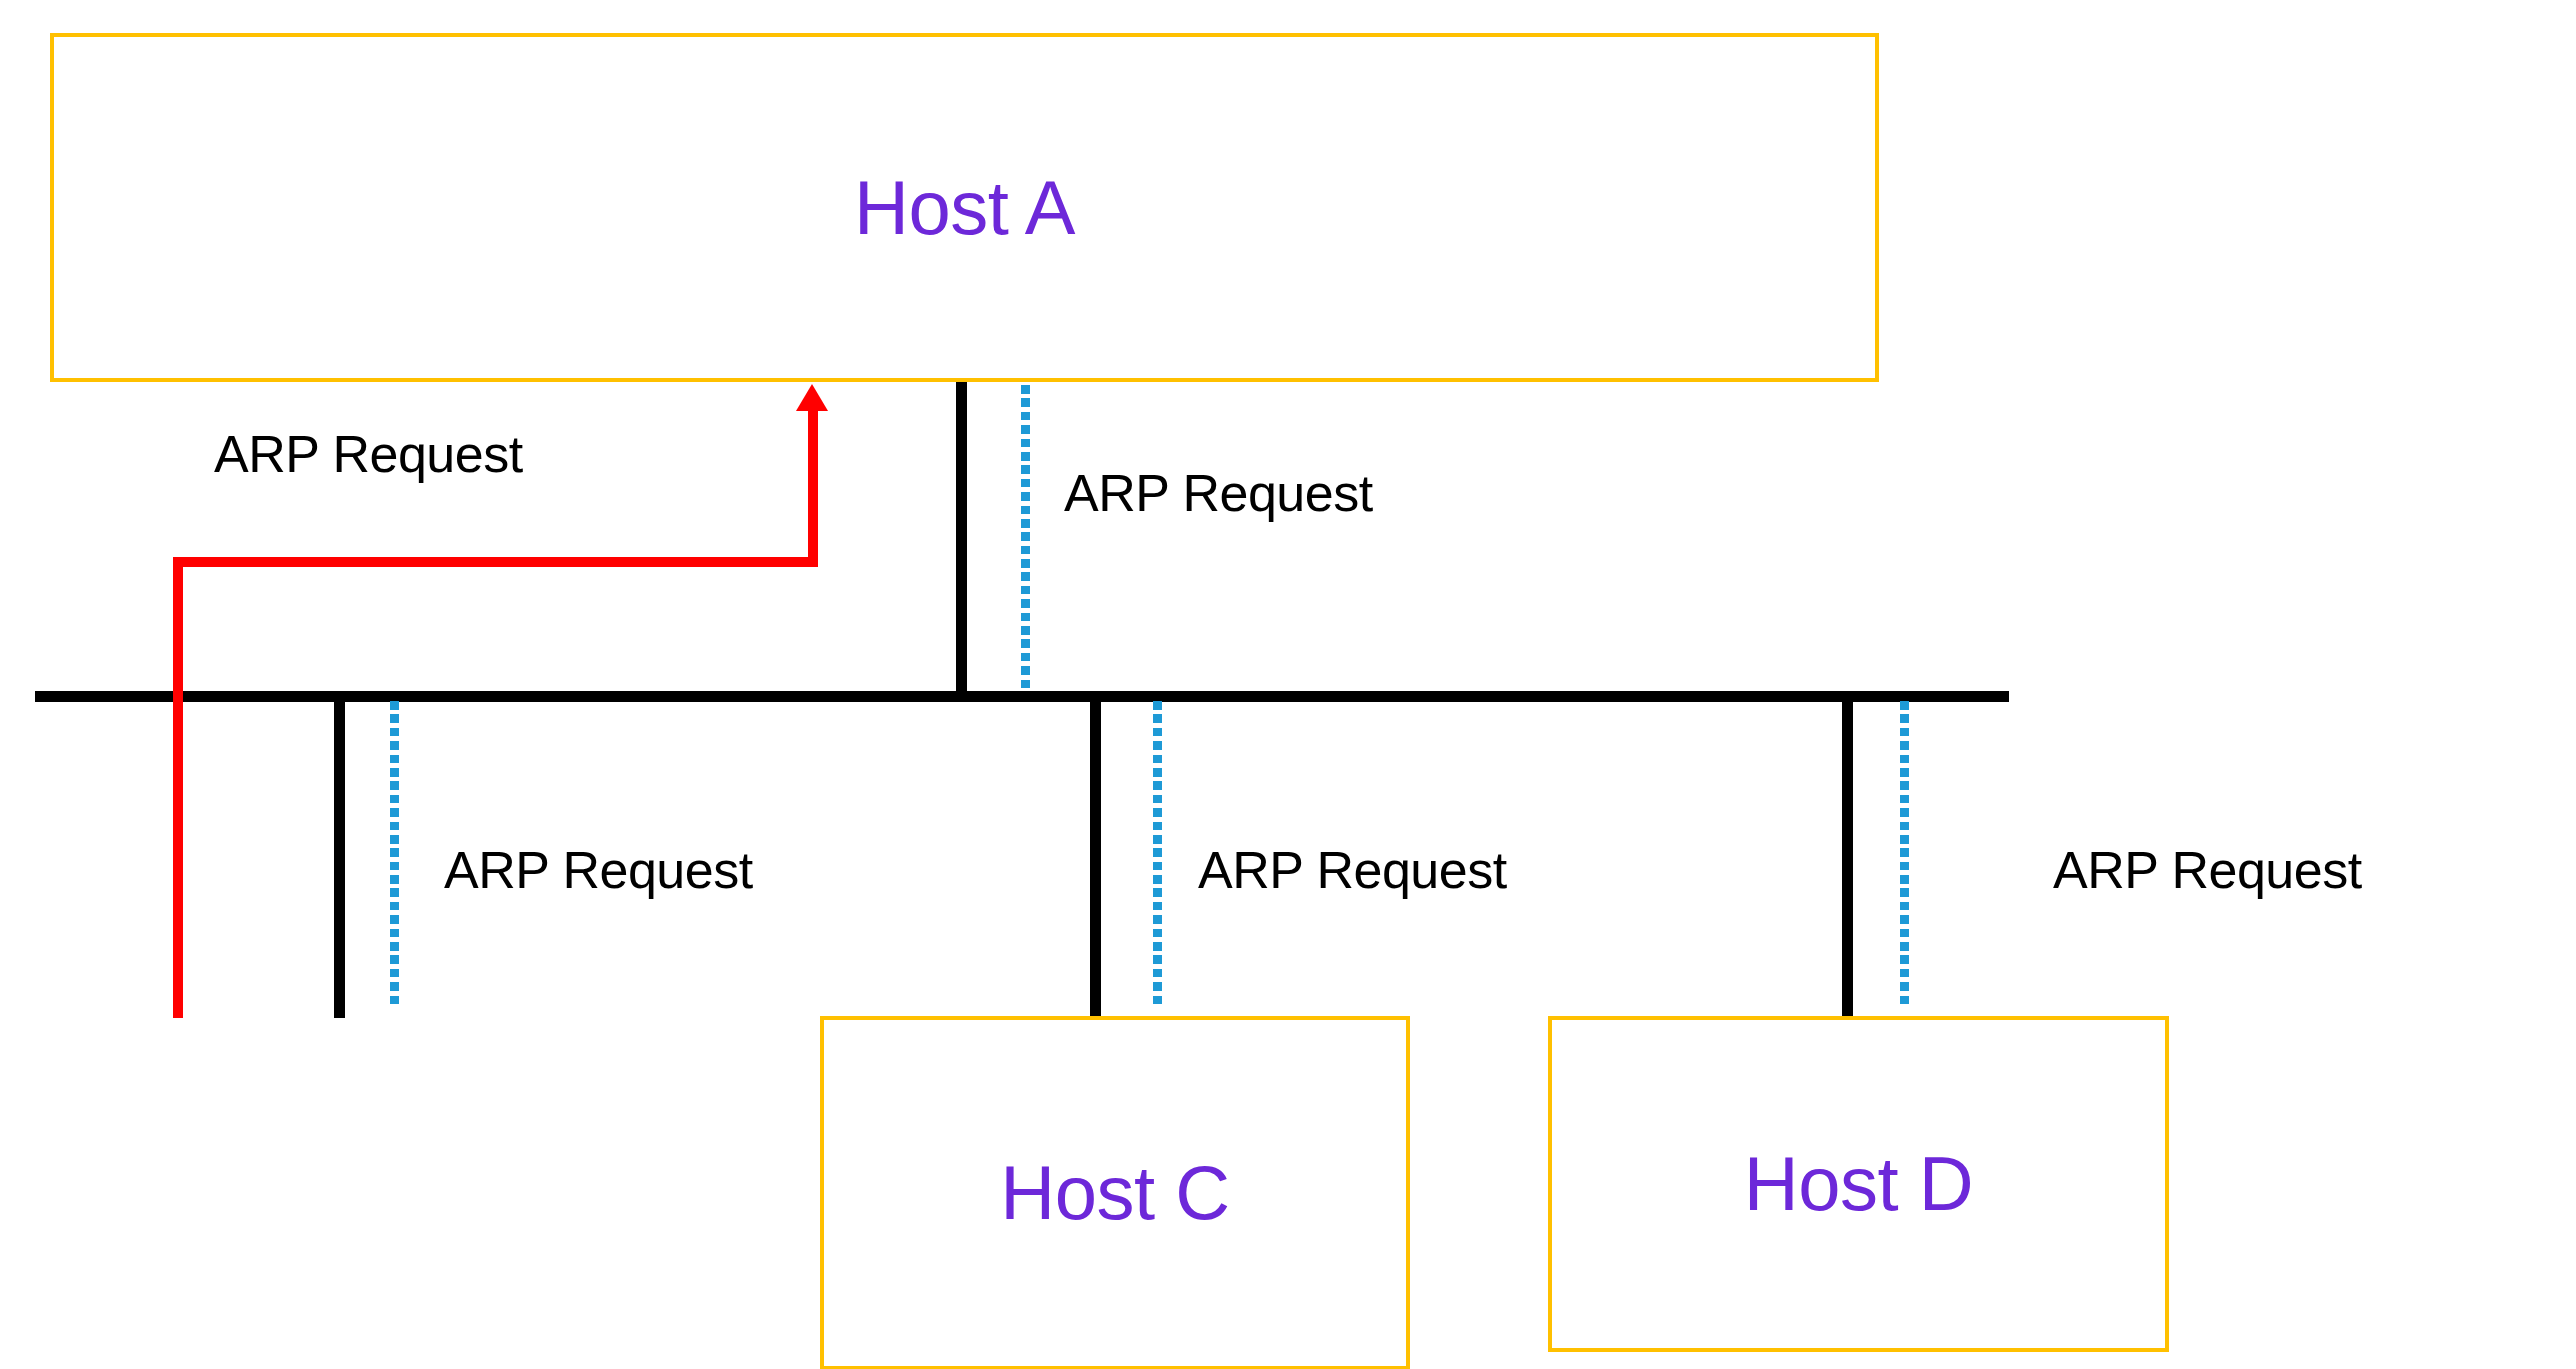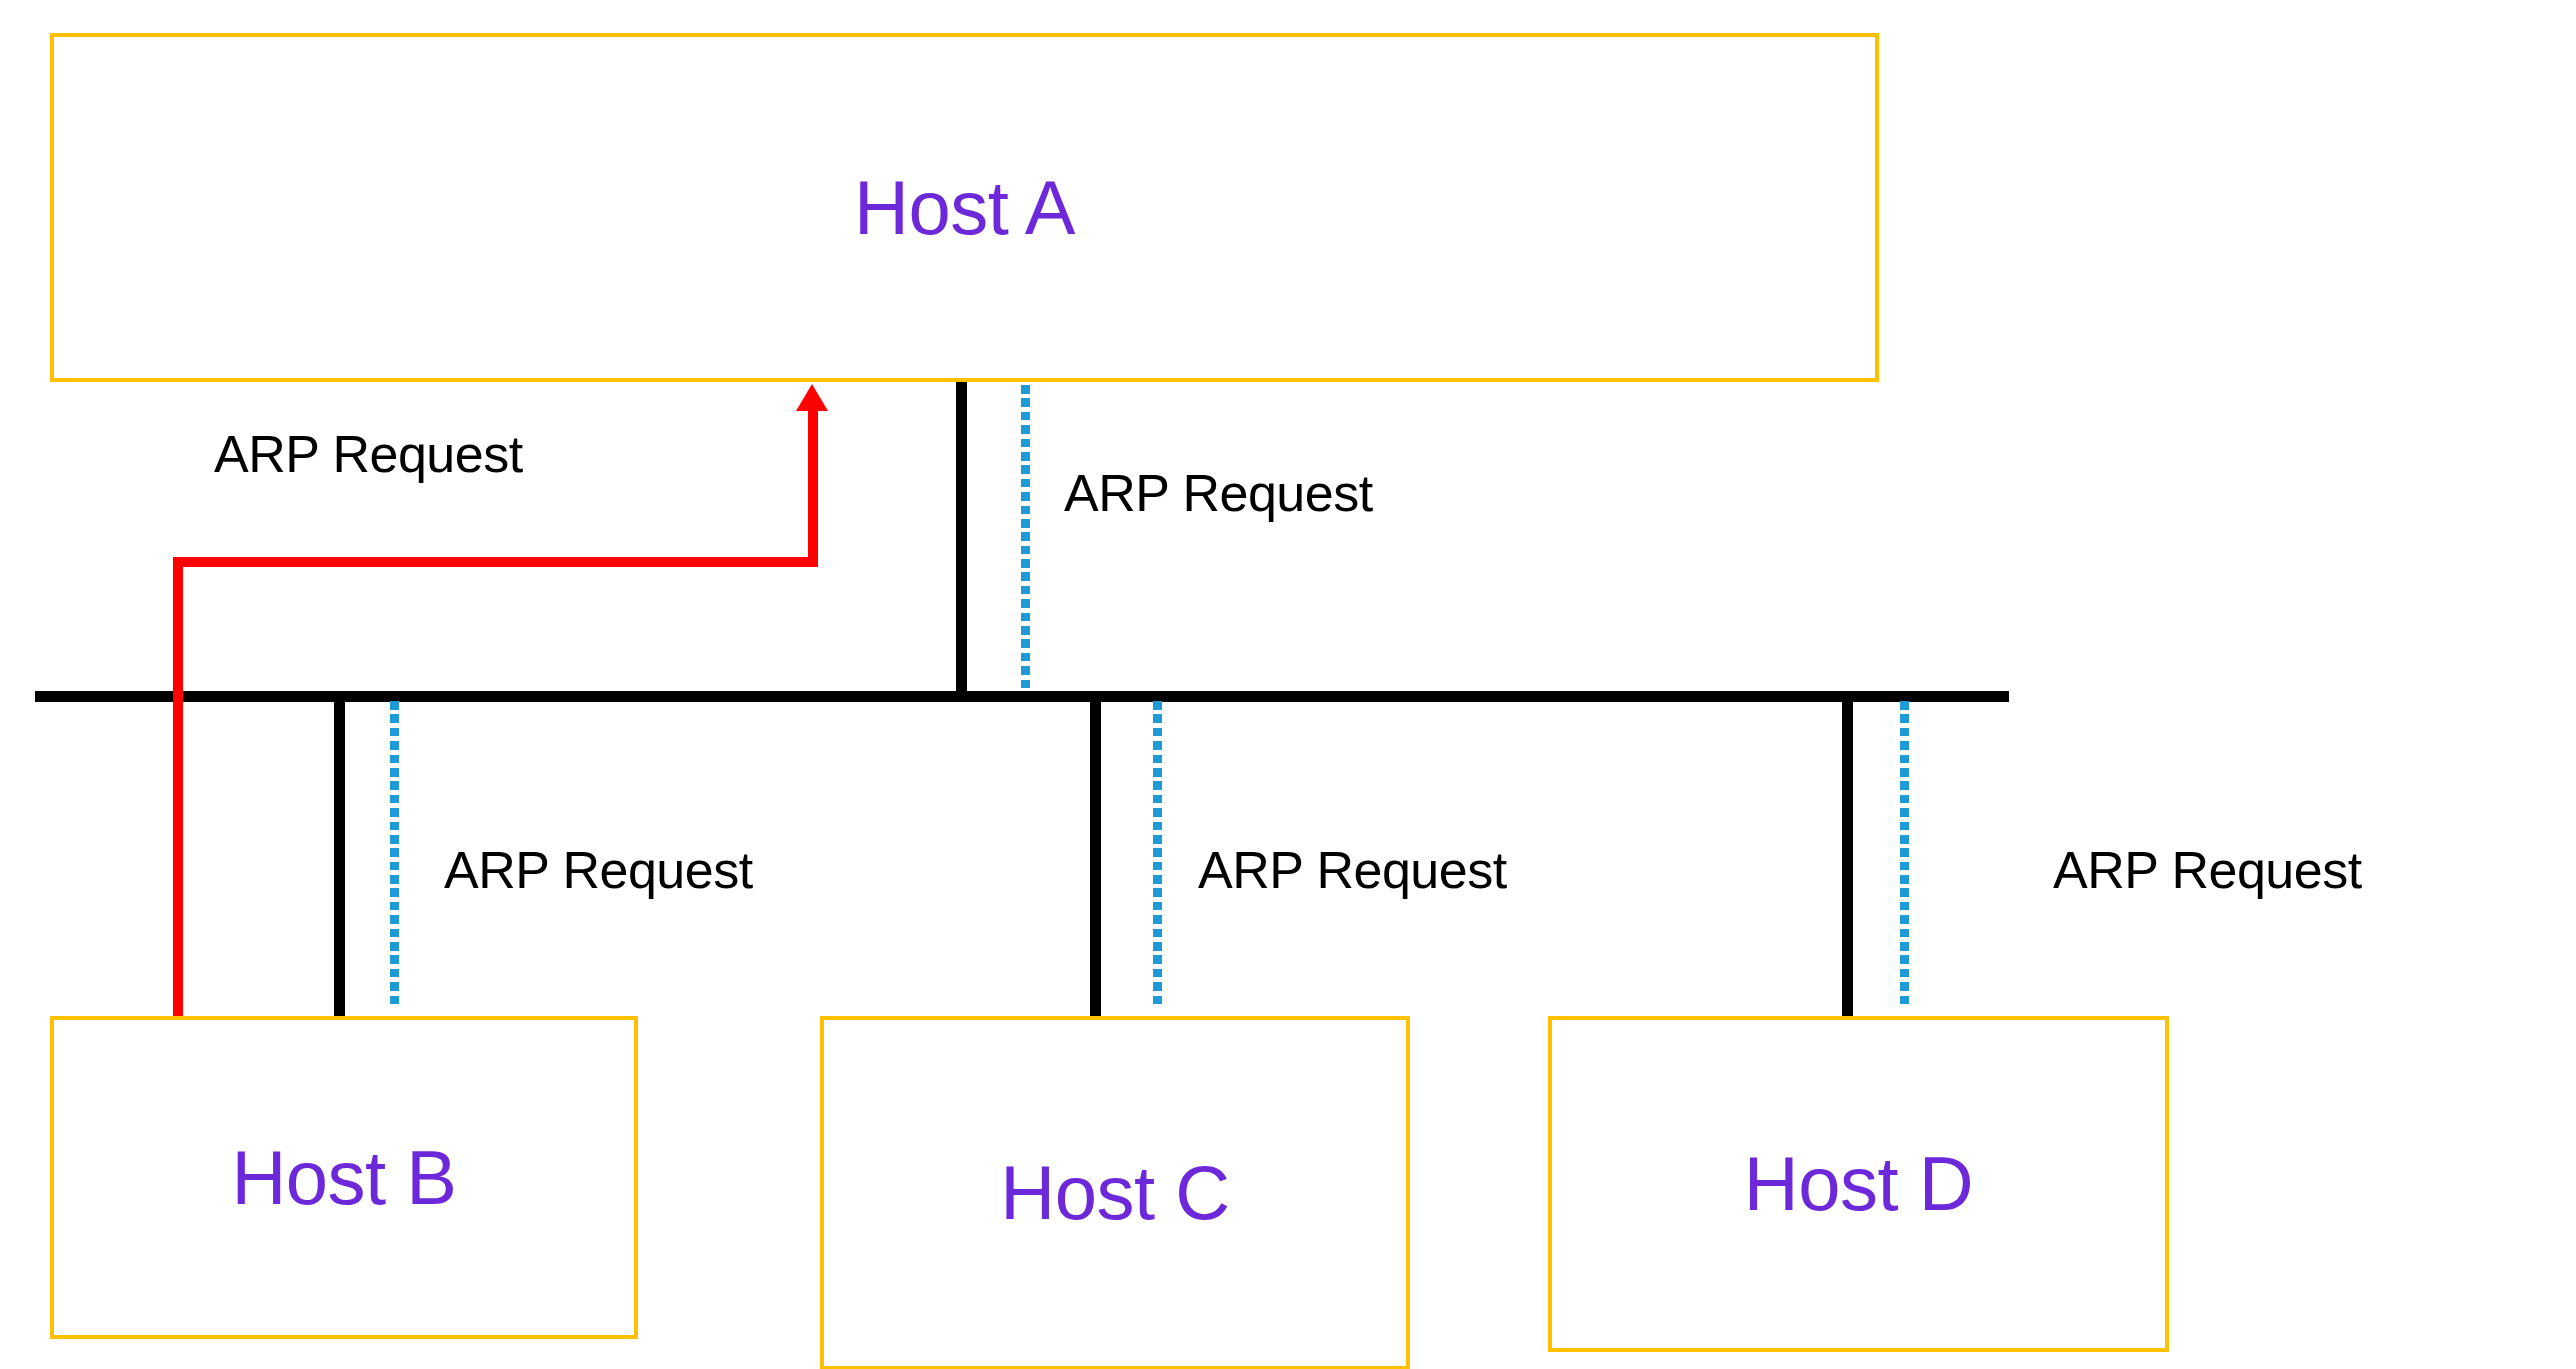--- a/index.html
+++ b/index.html
@@ -201,23 +201,20 @@
       <div class="dot"></div>
     <div class="dot"></div>
       <div class="dot"></div>
     <div class="dot"></div>
       <div class="dot"></div>
     <div class="dot"></div>
       <div class="dot"></div>
     <div class="dot"></div>
   </div>
 
-  <div class="host-box" style="left:50px; top:1016px; width:588px; height:323px;">
-    <span class="host-label">Host B</span>
-  </div>
 
   <div class="host-box" style="left:820px; top:1016px; width:590px; height:354px;">
     <span class="host-label">Host C</span>
   </div>
 
   <div class="host-box" style="left:1548px; top:1016px; width:621px; height:336px;">
     <span class="host-label">Host D</span>
   </div>
 
   <div class="arp-label" style="left:214px; top:428px;">ARP Request</div>

